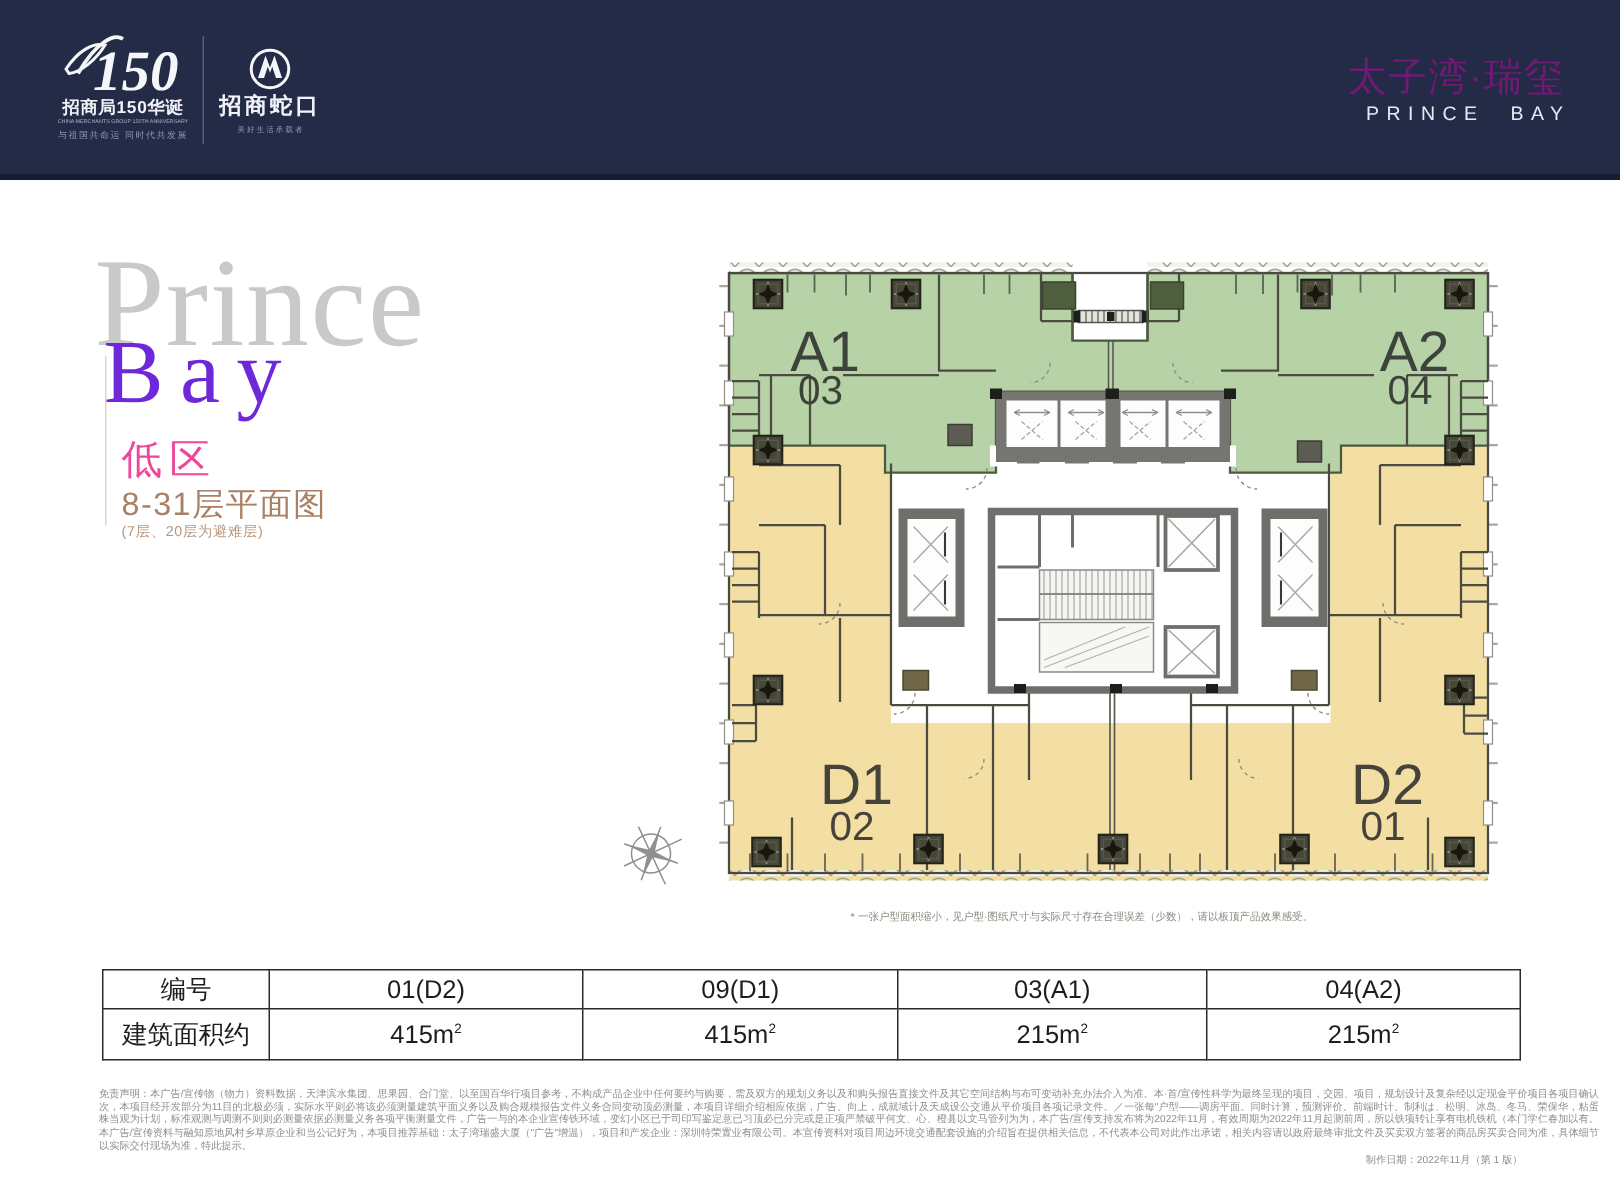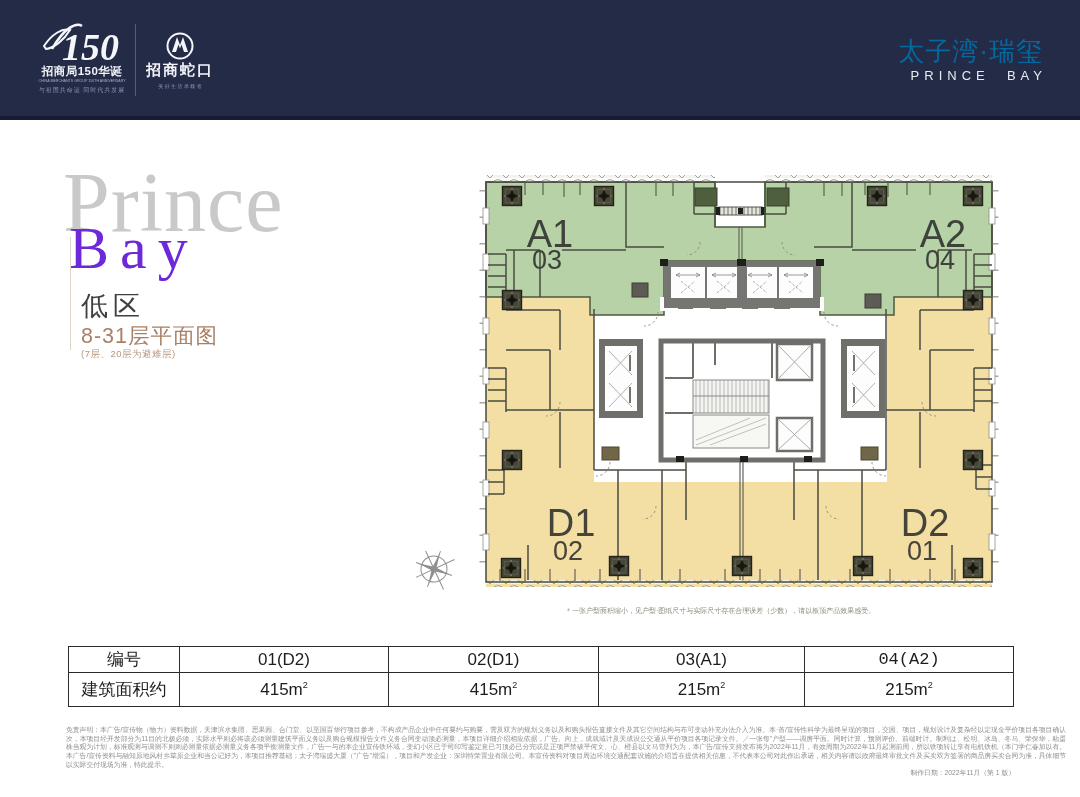--- a/index.html
+++ b/index.html
@@ -29,31 +29,31 @@
 
 <div class="abs" style="left:146px;top:18px;width:70px;height:80px;">
   <svg width="70" height="80" viewBox="0 0 70 80">
     <circle cx="34" cy="28" r="12.5" fill="none" stroke="#f5f6fa" stroke-width="2"></circle>
     <path d="M26 34 L31 19 L34 27 L37 19 L42 34 L38 34 L35.5 26.5 L34 30.5 L32.5 26.5 L30 34 Z" fill="#f5f6fa"></path>
     <text x="34" y="57" font-size="15" font-weight="bold" fill="#f2f3f8" text-anchor="middle" style="letter-spacing:2px">招商蛇口</text>
     <text x="34" y="70" font-size="5" fill="#8d95b5" text-anchor="middle">美 好 生 活 承 载 者</text>
   </svg>
 </div>
 
-<div class="abs" style="right:37px;top:34px;color:#0369a1;font-size:26px;letter-spacing:1px;font-weight:400;">太子湾·瑞玺</div>
+<div class="abs" style="right:37px;top:34px;color:#701a75;font-size:26px;letter-spacing:1px;font-weight:400;">太子湾·瑞玺</div>
 
 <div class="abs" style="right:33px;top:68px;color:#e8eaf2;font-size:13px;letter-spacing:5px;">PRINCE&nbsp;&nbsp;BAY</div>
 
 <div class="abs" style="left:63px;top:161px;font-family:'Liberation Serif',serif;font-size:84px;color:#c9c9c7;letter-spacing:1px;line-height:1;">Prince</div>
 
 <div class="abs" style="left:69px;top:218px;font-family:'Liberation Serif',serif;font-size:60px;color:#6d28d9;letter-spacing:11px;line-height:1;">Bay</div>
 
 <div class="abs" style="left:70px;top:237px;width:1px;height:113px;background:#ddd5c9;"></div>
 
-<div class="abs" style="left:81px;top:288px;font-size:27px;color:#404040;letter-spacing:5px;">低区</div>
+<div class="abs" style="left:81px;top:288px;font-size:27px;color:#ec4899;letter-spacing:5px;">低区</div>
 
 <div class="abs" style="left:81px;top:321px;font-size:21.5px;color:#a98066;letter-spacing:1px;">8-31层平面图</div>
 
 <div class="abs" style="left:81px;top:348px;font-size:9.5px;color:#b6967e;letter-spacing:0.5px;">(7层、20层为避难层)</div>
 
 <div class="abs" style="left:410px;top:150px;width:640px;height:470px;">
 <svg width="640" height="470" viewBox="0 0 640 470">
   <defs>
     <pattern id="sc" width="16" height="7" patternUnits="userSpaceOnUse">
       <path d="M0,7 Q8,-4 16,7" fill="#f2f3ee" stroke="#9aa090" stroke-width="1"></path>
@@ -332,23 +332,23 @@
       <col style="width:111px">
       <col style="width:209px">
       <col style="width:210px">
       <col style="width:206px">
       <col style="width:209px">
     </colgroup>
   <tbody>
       <tr style="height:24px;">
     <td style="border:1.6px solid #2b2b2b;text-align:center;margin-left:36px;">编号</td>
     <td style="border:1.6px solid #2b2b2b;text-align:center;">01(D2)</td>
-    <td style="border:1.6px solid #2b2b2b;text-align:center;">02(D1)</td>
+    <td style="border:1.6px solid #2b2b2b;text-align:center;">09(D1)</td>
     <td style="border:1.6px solid #2b2b2b;text-align:center;">03(A1)</td>
-    <td style="border:1.6px solid #2b2b2b;text-align:center;font-family:Liberation Mono, monospace;">04(A2)</td>
+    <td style="border:1.6px solid #2b2b2b;text-align:center;">04(A2)</td>
   </tr>
   <tr style="height:34px;padding-left:41px;">
     <td style="border:1.6px solid #2b2b2b;text-align:center;">建筑面积约</td>
     <td style="border:1.6px solid #2b2b2b;text-align:center;">415m<sup style="font-size:9px">2</sup></td>
     <td style="border:1.6px solid #2b2b2b;text-align:center;">415m<sup style="font-size:9px">2</sup></td>
     <td style="border:1.6px solid #2b2b2b;text-align:center;">215m<sup style="font-size:9px">2</sup></td>
     <td style="border:1.6px solid #2b2b2b;text-align:center;">215m<sup style="font-size:9px">2</sup></td>
   </tr>
 </tbody>
   </table>

